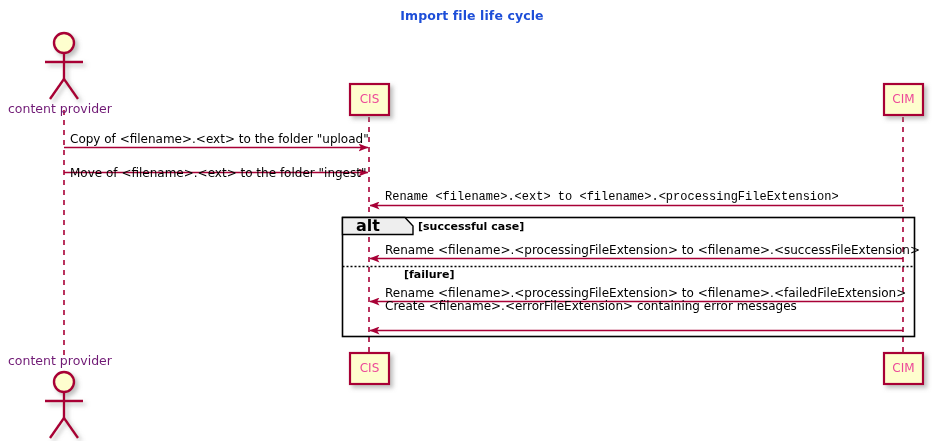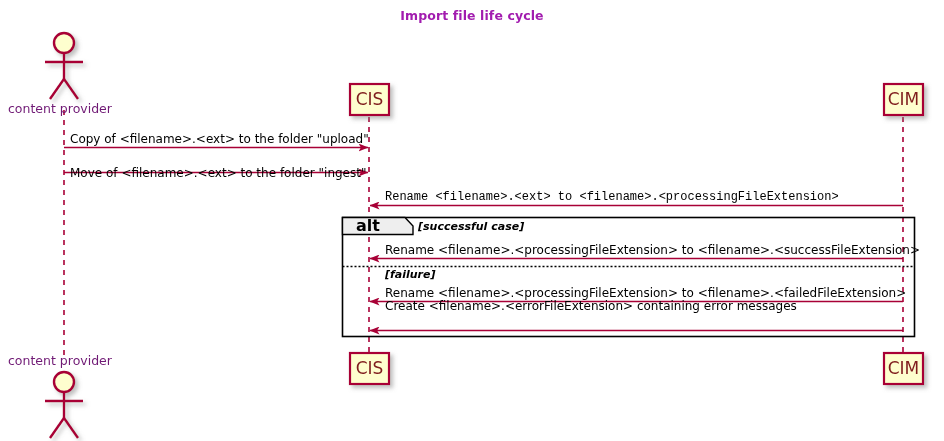--- a/index.html
+++ b/index.html
@@ -21,38 +21,38 @@
     height: 441px;
   }
   .diagram-title {
     position: absolute;
     left: 0;
     top: 8px;
     width: 944px;
     text-align: center;
     font-size: 12.5px;
     font-weight: bold;
-    color: #a21caf;
+    color: #1d4ed8;
     letter-spacing: 0.1px;
   }
   .svg-layer {
     position: absolute;
     left: 0; top: 0;
   }
   .msg-label {
     position: absolute;
     font-size: 12px;
     color: #000000;
     white-space: nowrap;
     line-height: 14px;
   }
   .participant-label {
     position: absolute;
-    font-size: 17px;
-    color: #7f1d1d;
+    font-size: 12px;
+    color: #ec4899;
     white-space: nowrap;
     text-align: center;
     line-height: 14px;
   }
   .actor-label {
     position: absolute;
     font-size: 12.5px;
     color: #701a75;
     white-space: nowrap;
     line-height: 14px;
@@ -65,21 +65,20 @@
     white-space: nowrap;
     line-height: 13px;
   }
   .frag-guard {
     position: absolute;
     font-size: 11px;
     font-weight: bold;
     color: #000000;
     white-space: nowrap;
     line-height: 13px;
-    font-style: italic;
   }
 </style>
 </head>
 <body>
 
 <div id="diagram-root">
 
   <div class="diagram-title">Import file life cycle</div>
 
   <svg class="svg-layer" width="944" height="441">
@@ -144,21 +143,21 @@
   <div class="actor-label" style="left:8px; top:102px;">content provider</div>
   <div class="actor-label" style="left:8px; top:354px;">content provider</div>
 
   <div class="participant-label" style="left:350px; top:92px; width:39px;">CIS</div>
   <div class="participant-label" style="left:884px; top:92px; width:39px;">CIM</div>
   <div class="participant-label" style="left:350px; top:361px; width:39px;">CIS</div>
   <div class="participant-label" style="left:884px; top:361px; width:39px;">CIM</div>
 
   <div class="frag-operator" style="left:356px; top:219px;">alt</div>
   <div class="frag-guard" style="left:418px; top:220px;">[successful case]</div>
-  <div class="frag-guard" style="left:345px; top:268px;padding-left:40px;">[failure]</div>
+  <div class="frag-guard" style="left:364px; top:268px;padding-left:40px;">[failure]</div>
 
   <div class="msg-label" style="left:70px; top:132px;">Copy of &lt;filename&gt;.&lt;ext&gt; to the folder "upload"</div>
   <div class="msg-label" style="left:70px; top:157px;margin-top:9px;">Move of &lt;filename&gt;.&lt;ext&gt; to the folder "ingest"</div>
   <div class="msg-label" style="left:385px; top:190px;font-family:Liberation Mono, monospace;">Rename &lt;filename&gt;.&lt;ext&gt; to &lt;filename&gt;.&lt;processingFileExtension&gt;</div>
   <div class="msg-label" style="left:385px; top:243px;">Rename &lt;filename&gt;.&lt;processingFileExtension&gt; to &lt;filename&gt;.&lt;successFileExtension&gt;</div>
   <div class="msg-label" style="left:385px; top:286px;">Rename &lt;filename&gt;.&lt;processingFileExtension&gt; to &lt;filename&gt;.&lt;failedFileExtension&gt;</div>
   <div class="msg-label" style="left:385px; top:299px;">Create &lt;filename&gt;.&lt;errorFileExtension&gt; containing error messages</div>
 
 </div>
 

